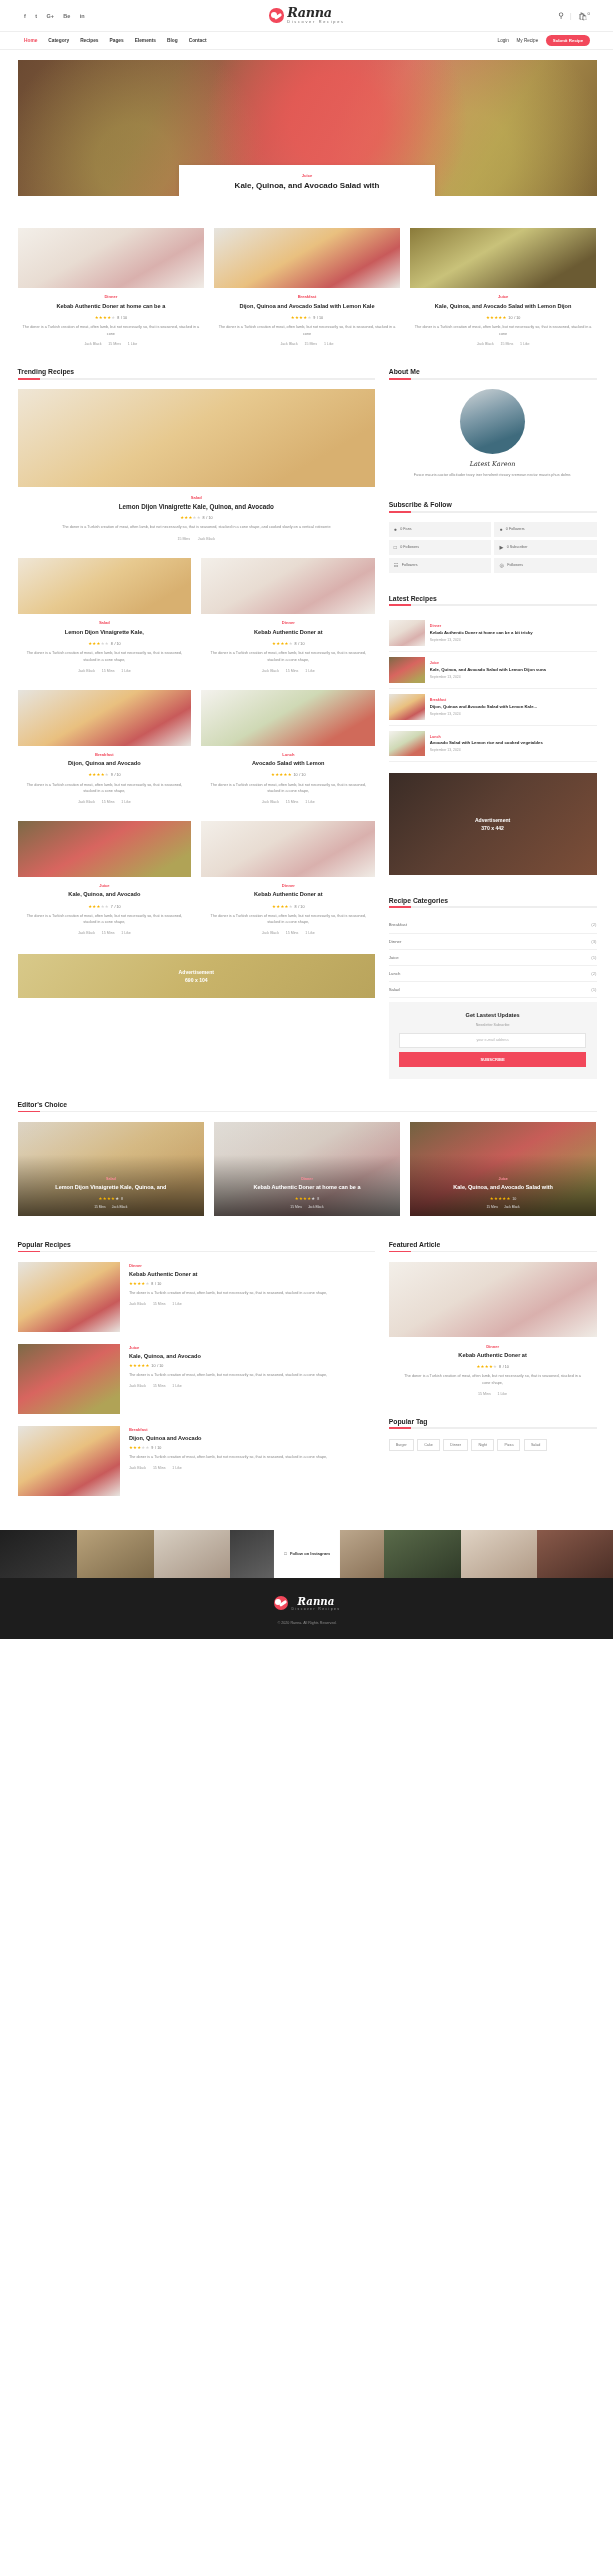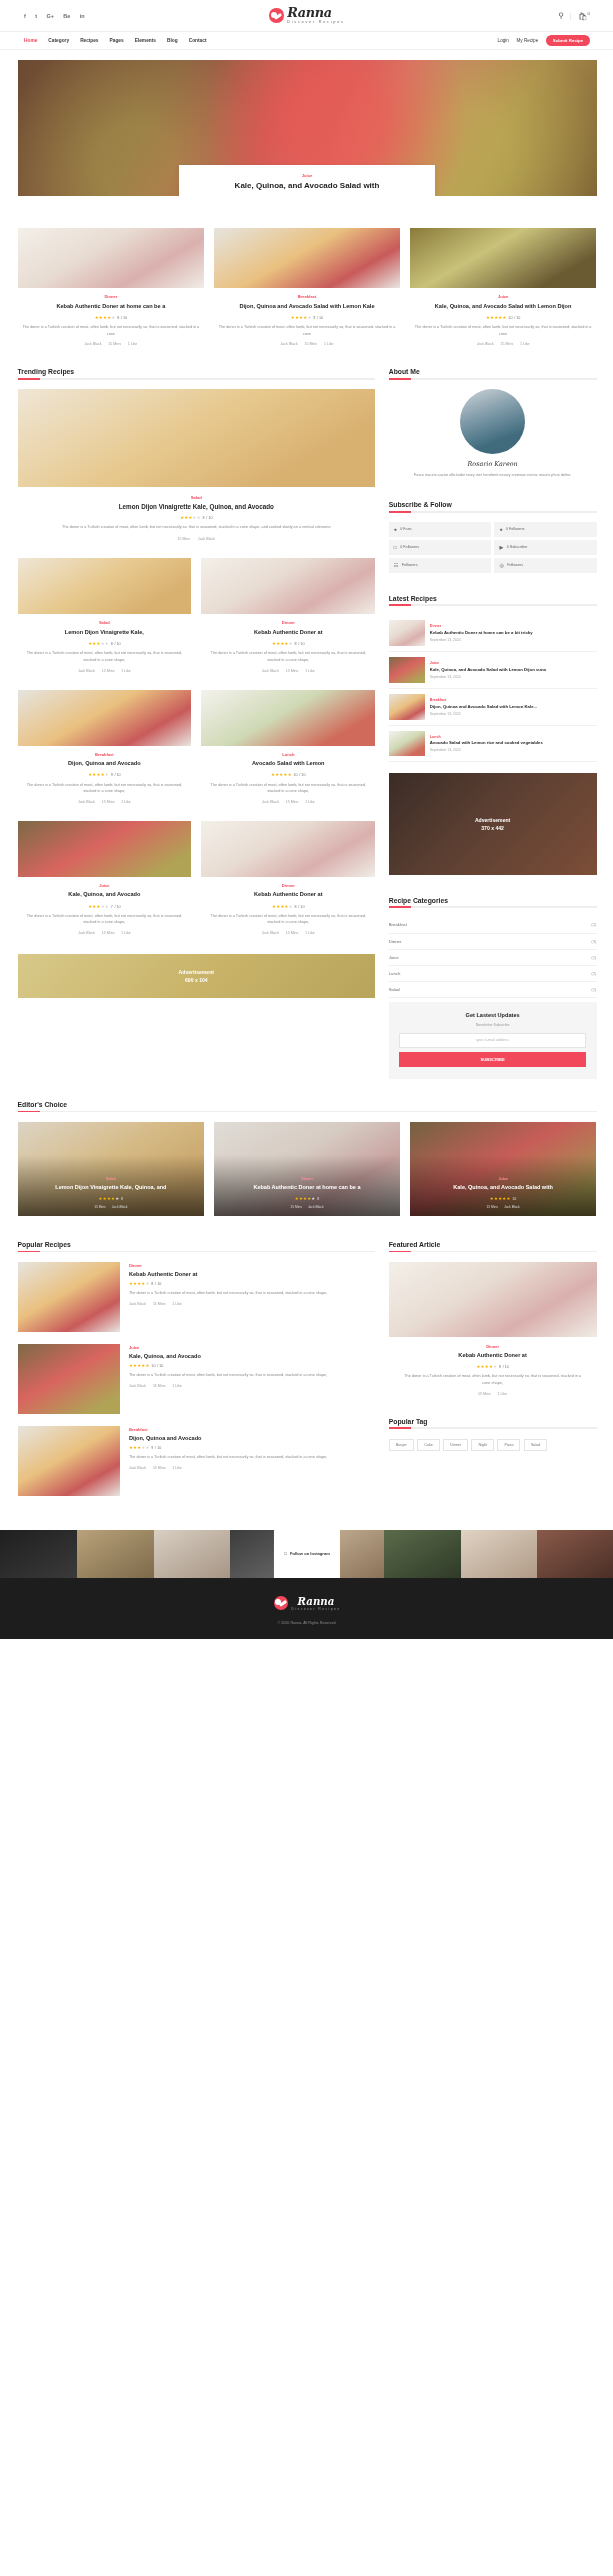--- a/index.html
+++ b/index.html
@@ -358,21 +358,21 @@
         <div><span>Advertisement</span><br><span>690 x 104</span></div>
       </div>
     </div>
 
     <div class="col-right">
 
       <div class="side-sec">
         <div class="sec-head" style="margin-top:22px;">About Me</div>
         <div class="sec-rule"></div>
         <div class="avatar"></div>
-        <div class="signature">Rosario Kareon</div>
+        <div class="signature">Latest Kareon</div>
         <div class="about-txt">Fusce mauris auctor ollicituder teary iner hendrerit rissary sremean nectar mauris phus dolrre.</div>
       </div>
 
       <div class="side-sec">
         <div class="sec-head">Subscribe &amp; Follow</div>
         <div class="sec-rule"></div>
         <div class="social-grid">
           <div class="social-box">
               <span class="g">●</span>
               <span>0 Fans</span>

